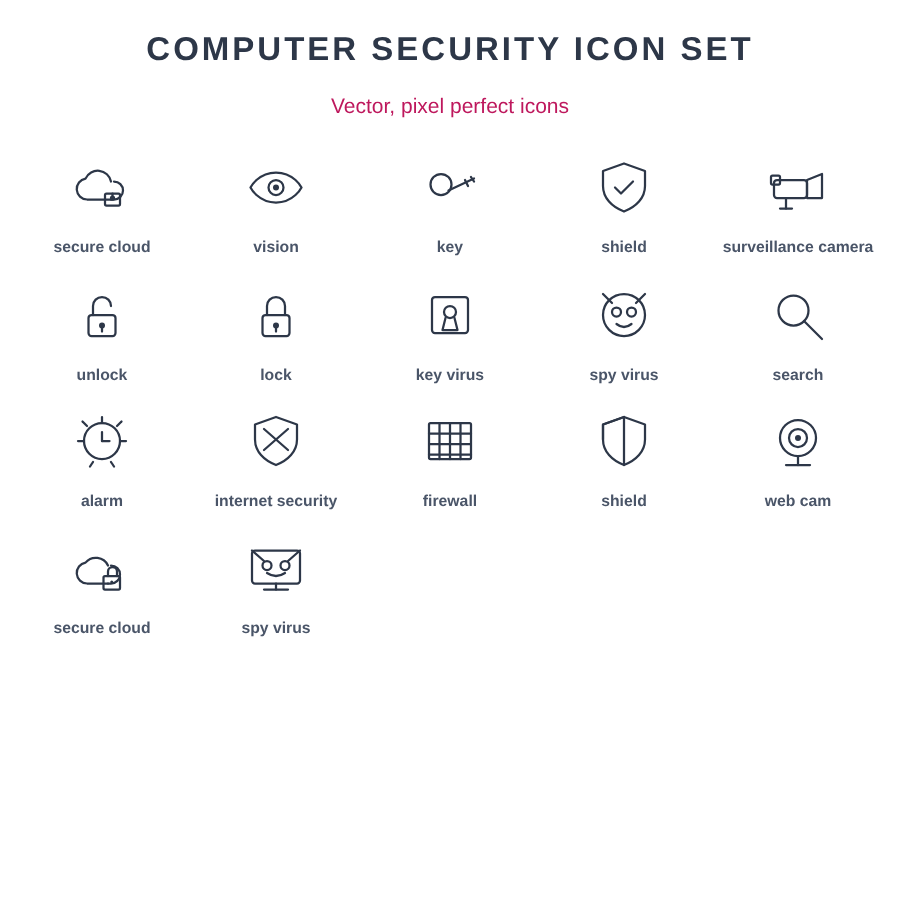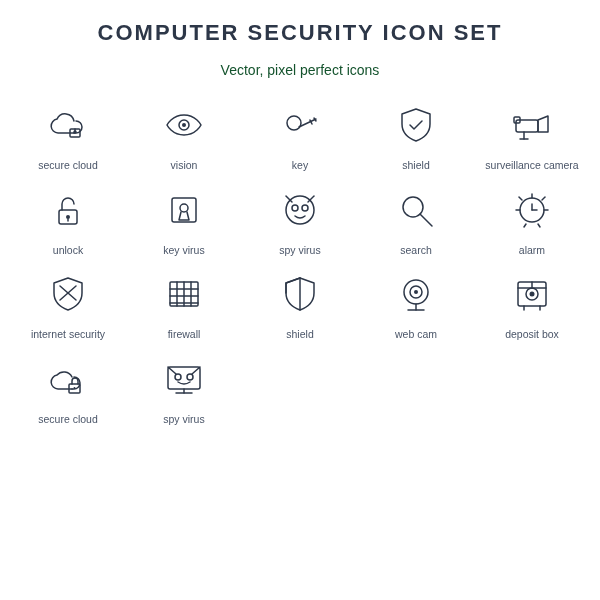--- a/index.html
+++ b/index.html
@@ -17,21 +17,21 @@
     .main-title {
       font-size: 22px;
       font-weight: bold;
       color: #2d3748;
       letter-spacing: 2px;
       text-transform: uppercase;
       margin-bottom: 16px;
     }
     .sub-title {
       font-size: 14px;
-      color: #14532d;
+      color: #be185d;
       margin-bottom: 18px;
     }
     .icon-grid {
       display: grid;
       grid-template-columns: repeat(5, 1fr);
       gap: 8px 0px;
       width: 100%;
     }
     .icon-item {
       display: flex;
@@ -44,20 +44,21 @@
       height: 58px;
       display: flex;
       align-items: center;
       justify-content: center;
     }
     .icon-label {
       font-size: 10.5px;
       color: #4a5568;
       text-align: center;
       line-height: 1.3;
+      font-weight: bold;
     }
     svg {
       width: 44px;
       height: 44px;
       stroke: #2d3748;
       stroke-width: 1.5;
       fill: none;
       stroke-linecap: round;
       stroke-linejoin: round;
     }
@@ -134,20 +135,31 @@
       <svg viewBox="0 0 44 44">
         <rect x="13" y="22" width="18" height="14" rx="2"></rect>
         <path d="M16 22v-6a6 6 0 0112 0"></path>
         <circle cx="22" cy="29" r="2" fill="#2d3748" stroke="none"></circle>
         <line x1="22" y1="31" x2="22" y2="33"></line>
       </svg>
     </div>
     <span class="icon-label">unlock</span>
   </div>
 
+  <div class="icon-item">
+    <div class="icon-box">
+      <svg viewBox="0 0 44 44">
+        <rect x="13" y="22" width="18" height="14" rx="2"></rect>
+        <path d="M16 22v-6a6 6 0 0112 0v6"></path>
+        <circle cx="22" cy="29" r="2" fill="#2d3748" stroke="none"></circle>
+        <line x1="22" y1="31" x2="22" y2="33"></line>
+      </svg>
+    </div>
+    <span class="icon-label">lock</span>
+  </div>
 
 
   <div class="icon-item">
     <div class="icon-box">
       <svg viewBox="0 0 44 44">
         <rect x="10" y="10" width="24" height="24" rx="2"></rect>
         <circle cx="22" cy="20" r="4"></circle>
         <path d="M19 24 l-2 8 h10 l-2-8"></path>
       </svg>
     </div>
@@ -240,34 +252,20 @@
         <circle cx="22" cy="20" r="6"></circle>
         <circle cx="22" cy="20" r="2" fill="#2d3748" stroke="none"></circle>
         <line x1="22" y1="32" x2="22" y2="38"></line>
         <line x1="14" y1="38" x2="30" y2="38"></line>
       </svg>
     </div>
     <span class="icon-label">web cam</span>
   </div>
 
 
-  <div class="icon-item">
-    <div class="icon-box">
-      <svg viewBox="0 0 44 44">
-        <rect x="8" y="10" width="28" height="24" rx="2"></rect>
-        <circle cx="22" cy="22" r="6"></circle>
-        <circle cx="22" cy="22" r="2.5" fill="#2d3748" stroke="none"></circle>
-        <line x1="22" y1="10" x2="22" y2="16"></line>
-        <line x1="8" y1="16" x2="36" y2="16"></line>
-        <line x1="14" y1="34" x2="14" y2="38"></line>
-        <line x1="30" y1="34" x2="30" y2="38"></line>
-      </svg>
-    </div>
-    <span class="icon-label">deposit box</span>
-  </div>
 
   <div class="icon-item">
     <div class="icon-box">
       <svg viewBox="0 0 44 44">
         <path d="M26 32H12a7 7 0 01-1-13.9A9 9 0 0126 20"></path>
         <path d="M28 20a6 6 0 010 12h-2"></path>
         <rect x="23" y="27" width="11" height="9" rx="1"></rect>
         <path d="M26 27v-3a3 3 0 016 0v3"></path>
         <circle cx="28.5" cy="31" r="1" fill="#2d3748" stroke="none"></circle>
       </svg>

